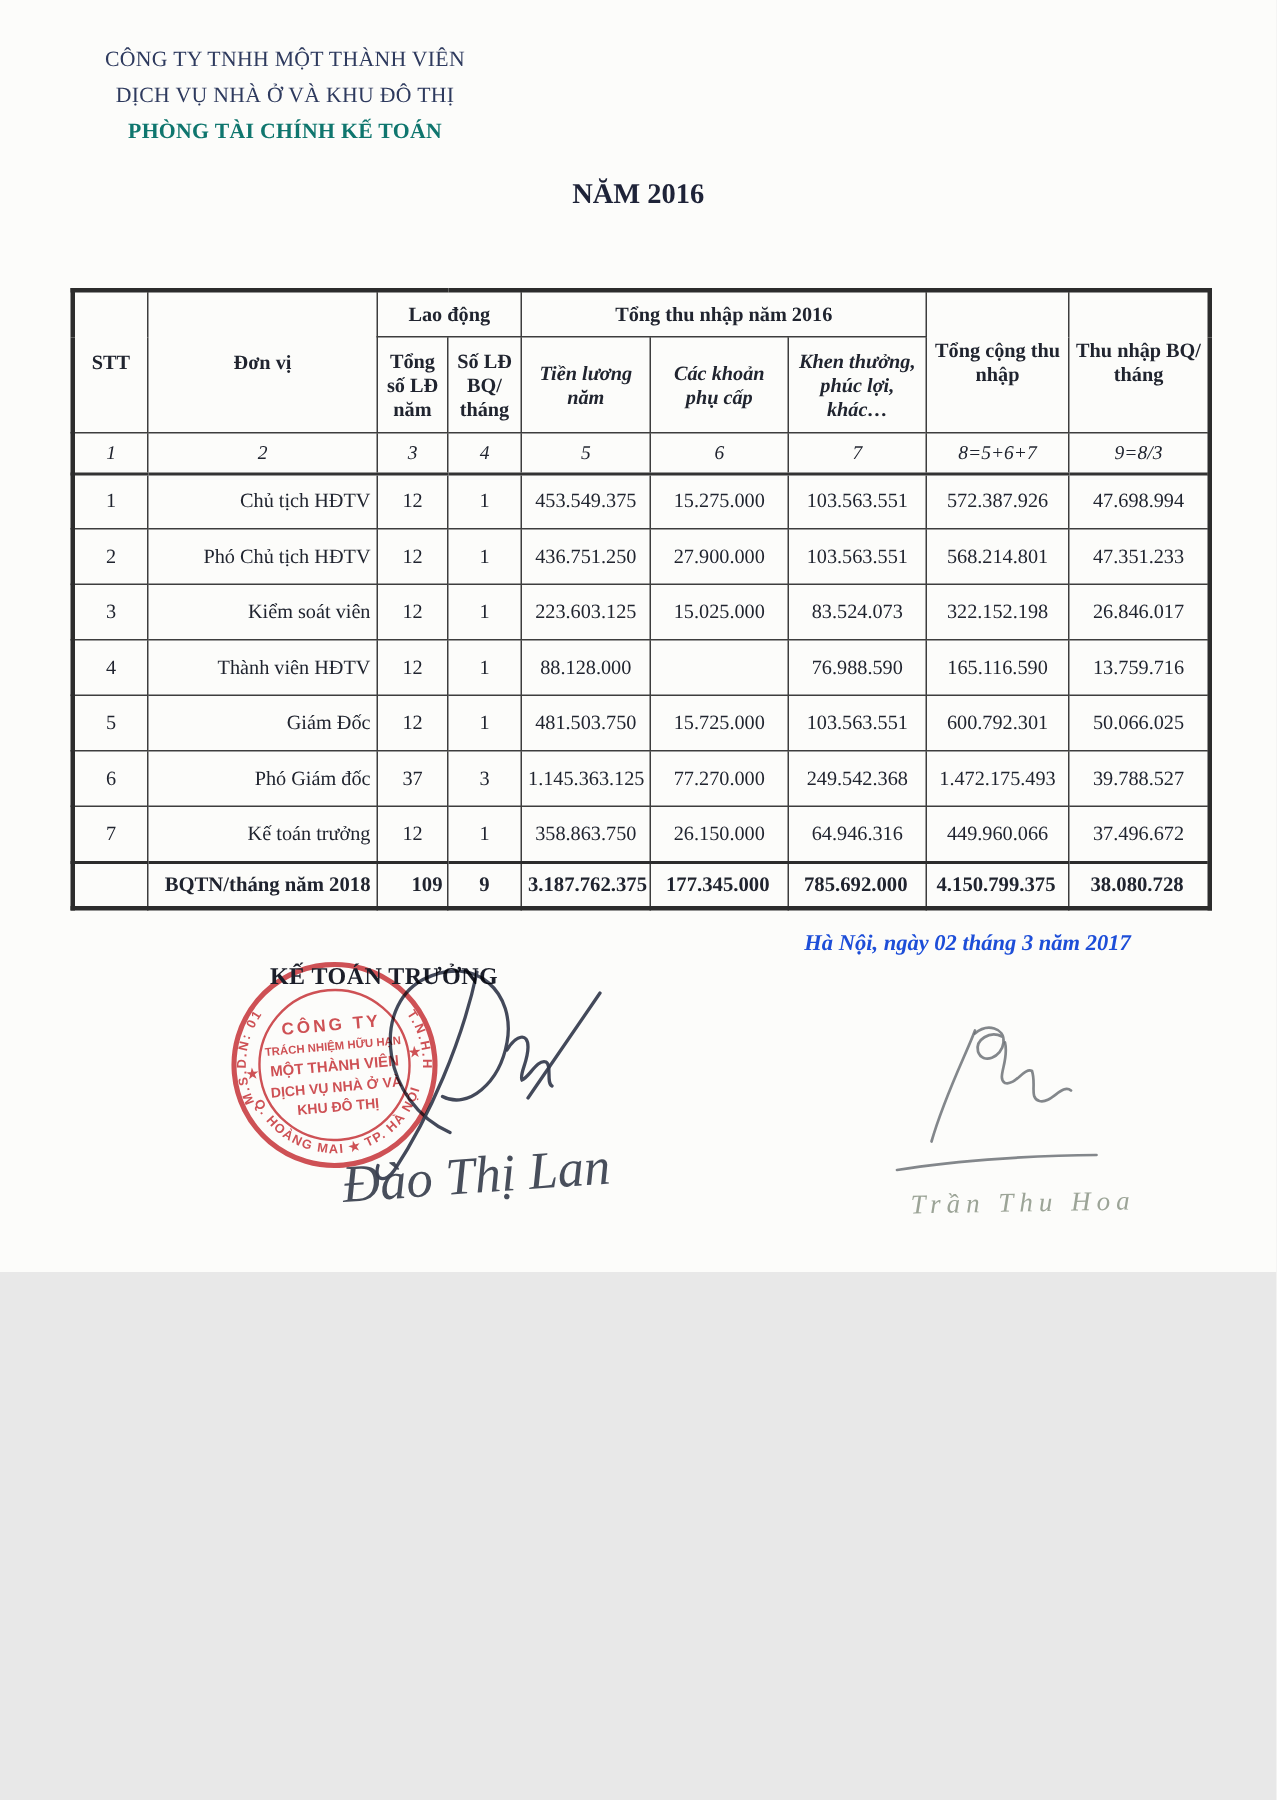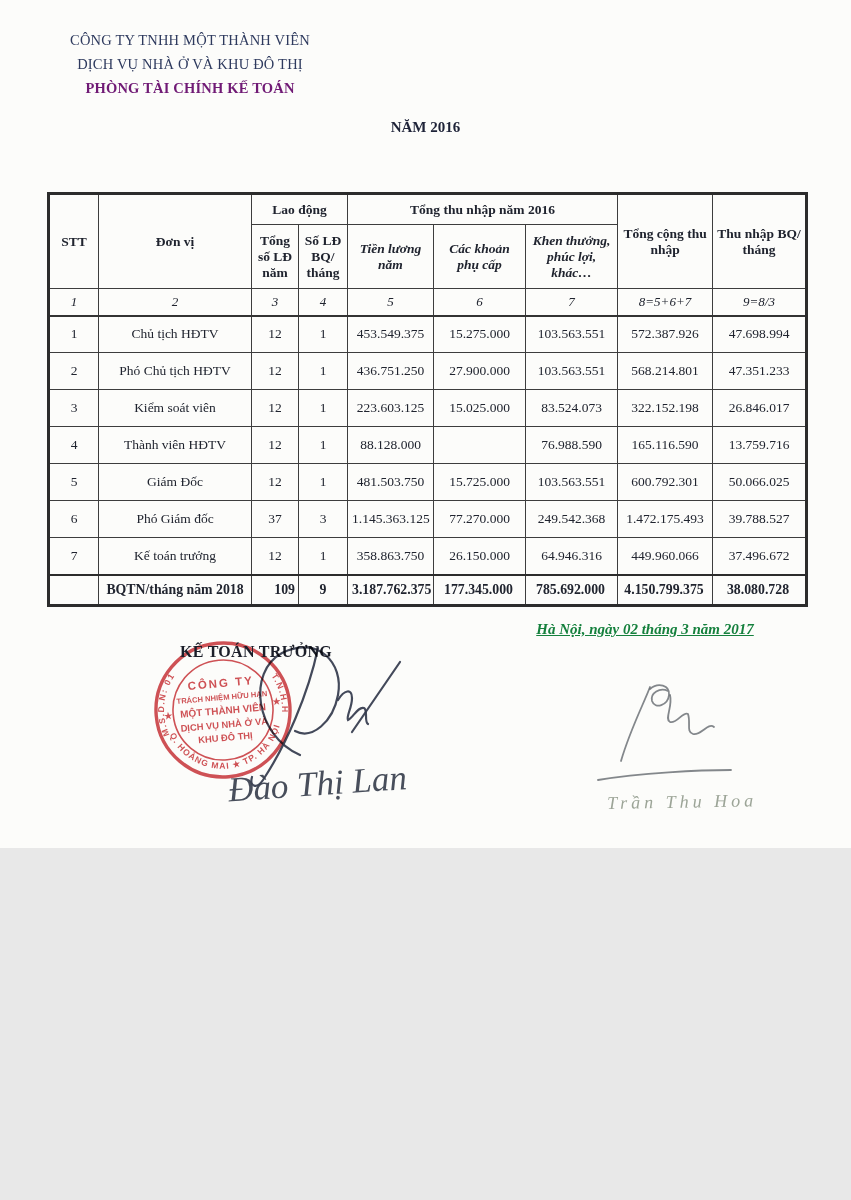--- a/index.html
+++ b/index.html
@@ -7,53 +7,53 @@
   #page{
     position:relative;width:851px;height:848px;margin:0 auto;
     background:#fcfcfa;overflow:hidden;
     font-family:"Liberation Serif",serif;color:#232733;
   }
   
   .letterhead{
     position:absolute;left:38px;top:28px;width:304px;text-align:center;
     font-size:14.5px;line-height:24px;color:#2e3a5e;letter-spacing:.2px;
   }
-  .letterhead .bold{font-weight:bold;color:#701a75;}
+  .letterhead .bold{font-weight:bold;color:#0f766e;}
   
   .title-block{position:absolute;left:100px;top:112px;width:651px;text-align:center;color:#1e2338;}
   .title-line1{font-size:20px;font-weight:bold;letter-spacing:.3px;}
-  .title-line2{font-size:15px;font-weight:bold;margin-top:7px;}
+  .title-line2{font-size:19px;font-weight:bold;margin-top:7px;}
   
   table.report{
     position:absolute;left:47px;top:192px;width:759px;
     border-collapse:collapse;table-layout:fixed;
     font-size:13.5px;color:#20242f;
   }
   table.report td,table.report th{border:1.5px solid #3d3d3d;padding:0 4px;overflow:hidden;}
   table.report{border:3px solid #2c2c2c;outline:0;}
   tr.band{height:31px;}
   tr.hdr{height:64px;}
   tr.numrow{height:27px;}
   tr.numrow td{font-style:italic;text-align:center;font-size:13px;border-bottom:2.2px solid #333;}
   th{font-weight:bold;vertical-align:middle;line-height:16px;}
   th.it{font-style:italic;}
   tbody.data tr{height:37px;}
   td.c{text-align:center;}
-  td.l{text-align:center;padding-left:6px;}
+  td.l{text-align:right;padding-left:6px;}
   td.r{text-align:center;padding-right:8px;}
   tr.total{height:31px;font-weight:bold;font-size:13.8px;}
   tr.total td{border-top:2.6px solid #2c2c2c;}
   tr.total td.r{padding-right:6px;}
   tr.total td.rn{text-align:right;padding-right:3px;}
   
   .sig-title-left{
     position:absolute;left:160px;top:643px;width:192px;text-align:center;
     font-weight:bold;font-size:16px;color:#1b1e29;z-index:6;letter-spacing:.3px;
   }
-  .sig-block-right{position:absolute;left:480px;top:621px;width:330px;text-align:center;z-index:6;color:#15803d;text-decoration:underline;}
+  .sig-block-right{position:absolute;left:480px;top:621px;width:330px;text-align:center;z-index:6;color:#1d4ed8;}
   .date-line{font-style:italic;font-weight:bold;font-size:15px;}
   .sig-title-right{font-weight:bold;font-size:15px;margin-top:4px;letter-spacing:.4px;}
   
   .stamp{
     position:absolute;left:151px;top:638px;width:144px;height:144px;z-index:3;
     mix-blend-mode:multiply;opacity:.9;transform:rotate(-5deg);
   }
   .stamp text{font-family:"Liberation Sans",sans-serif;font-weight:bold;fill:#cc3f44;}
   
   .sign-layer{position:absolute;left:0;top:595px;width:851px;height:260px;z-index:7;mix-blend-mode:multiply;pointer-events:none;}

